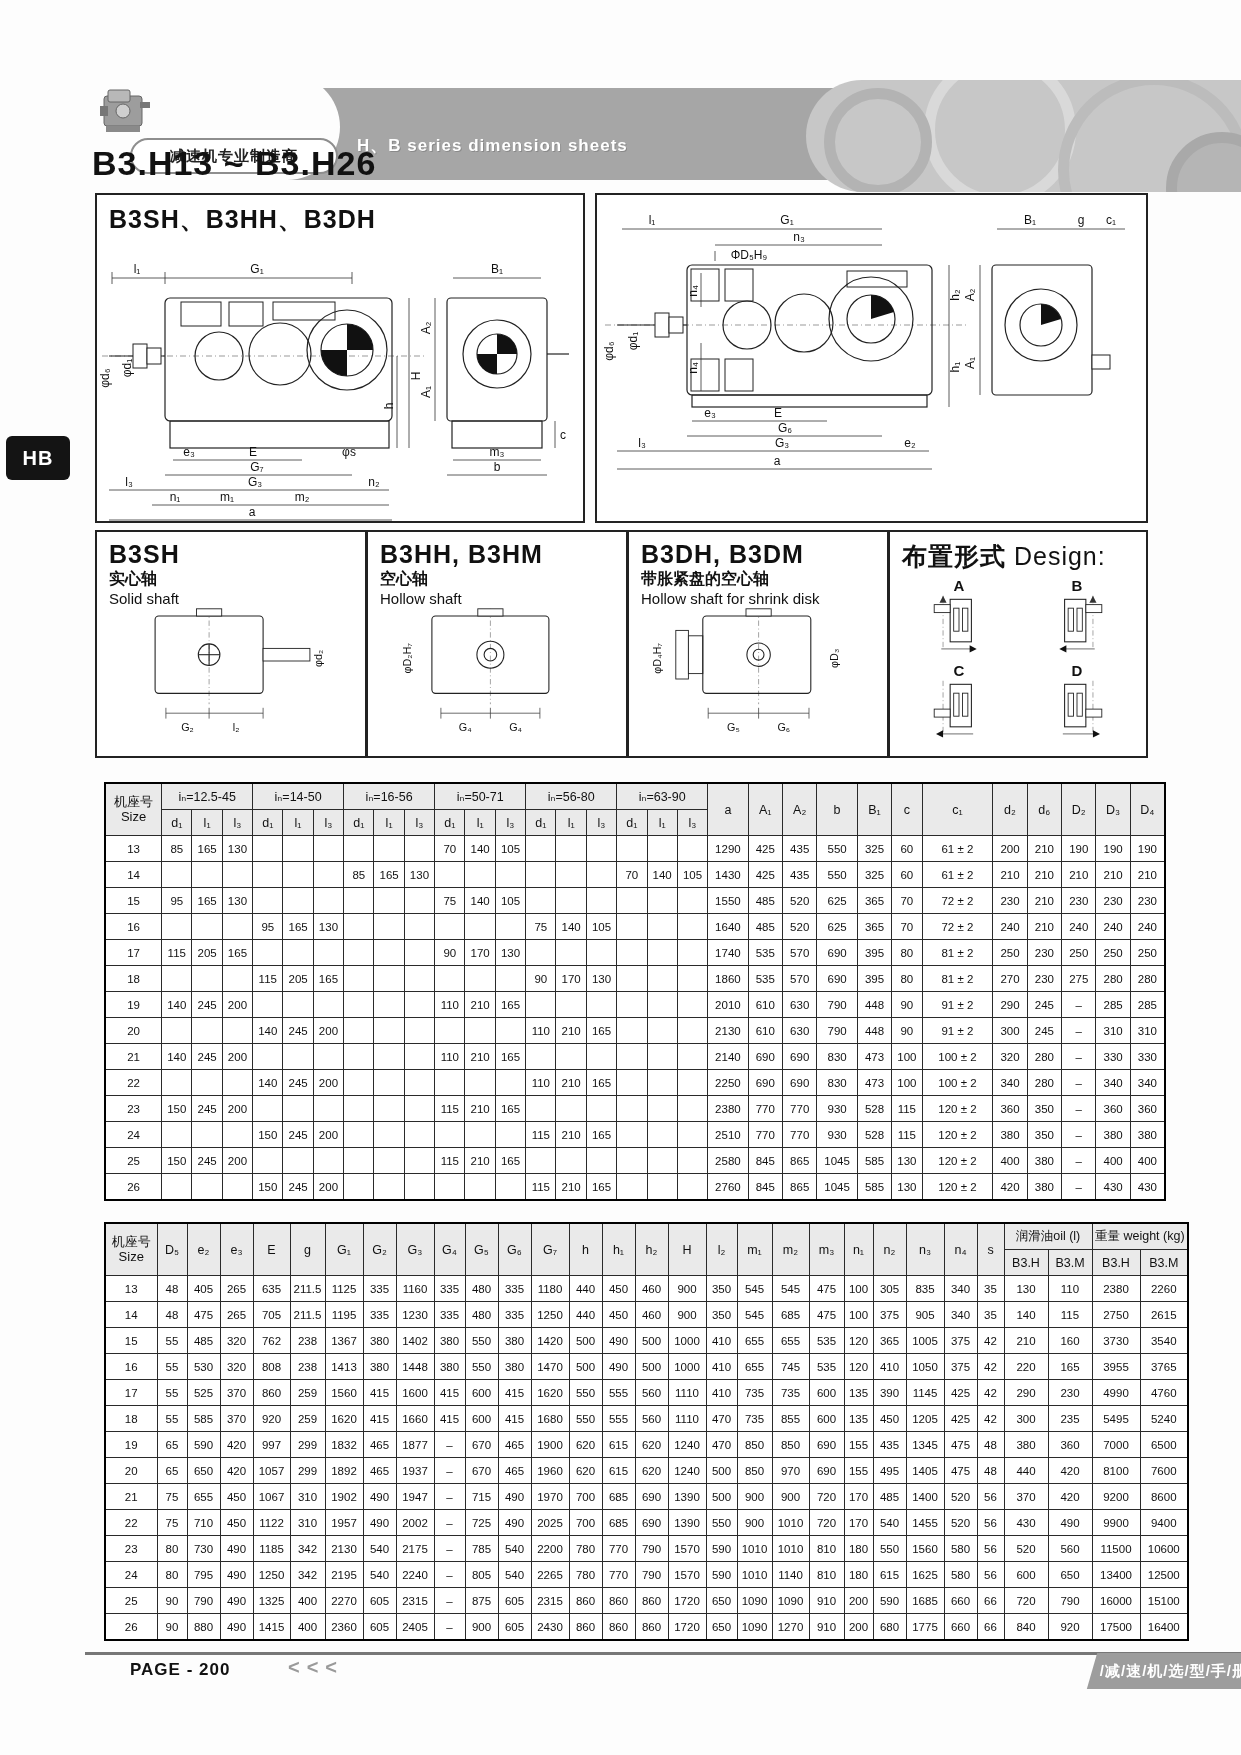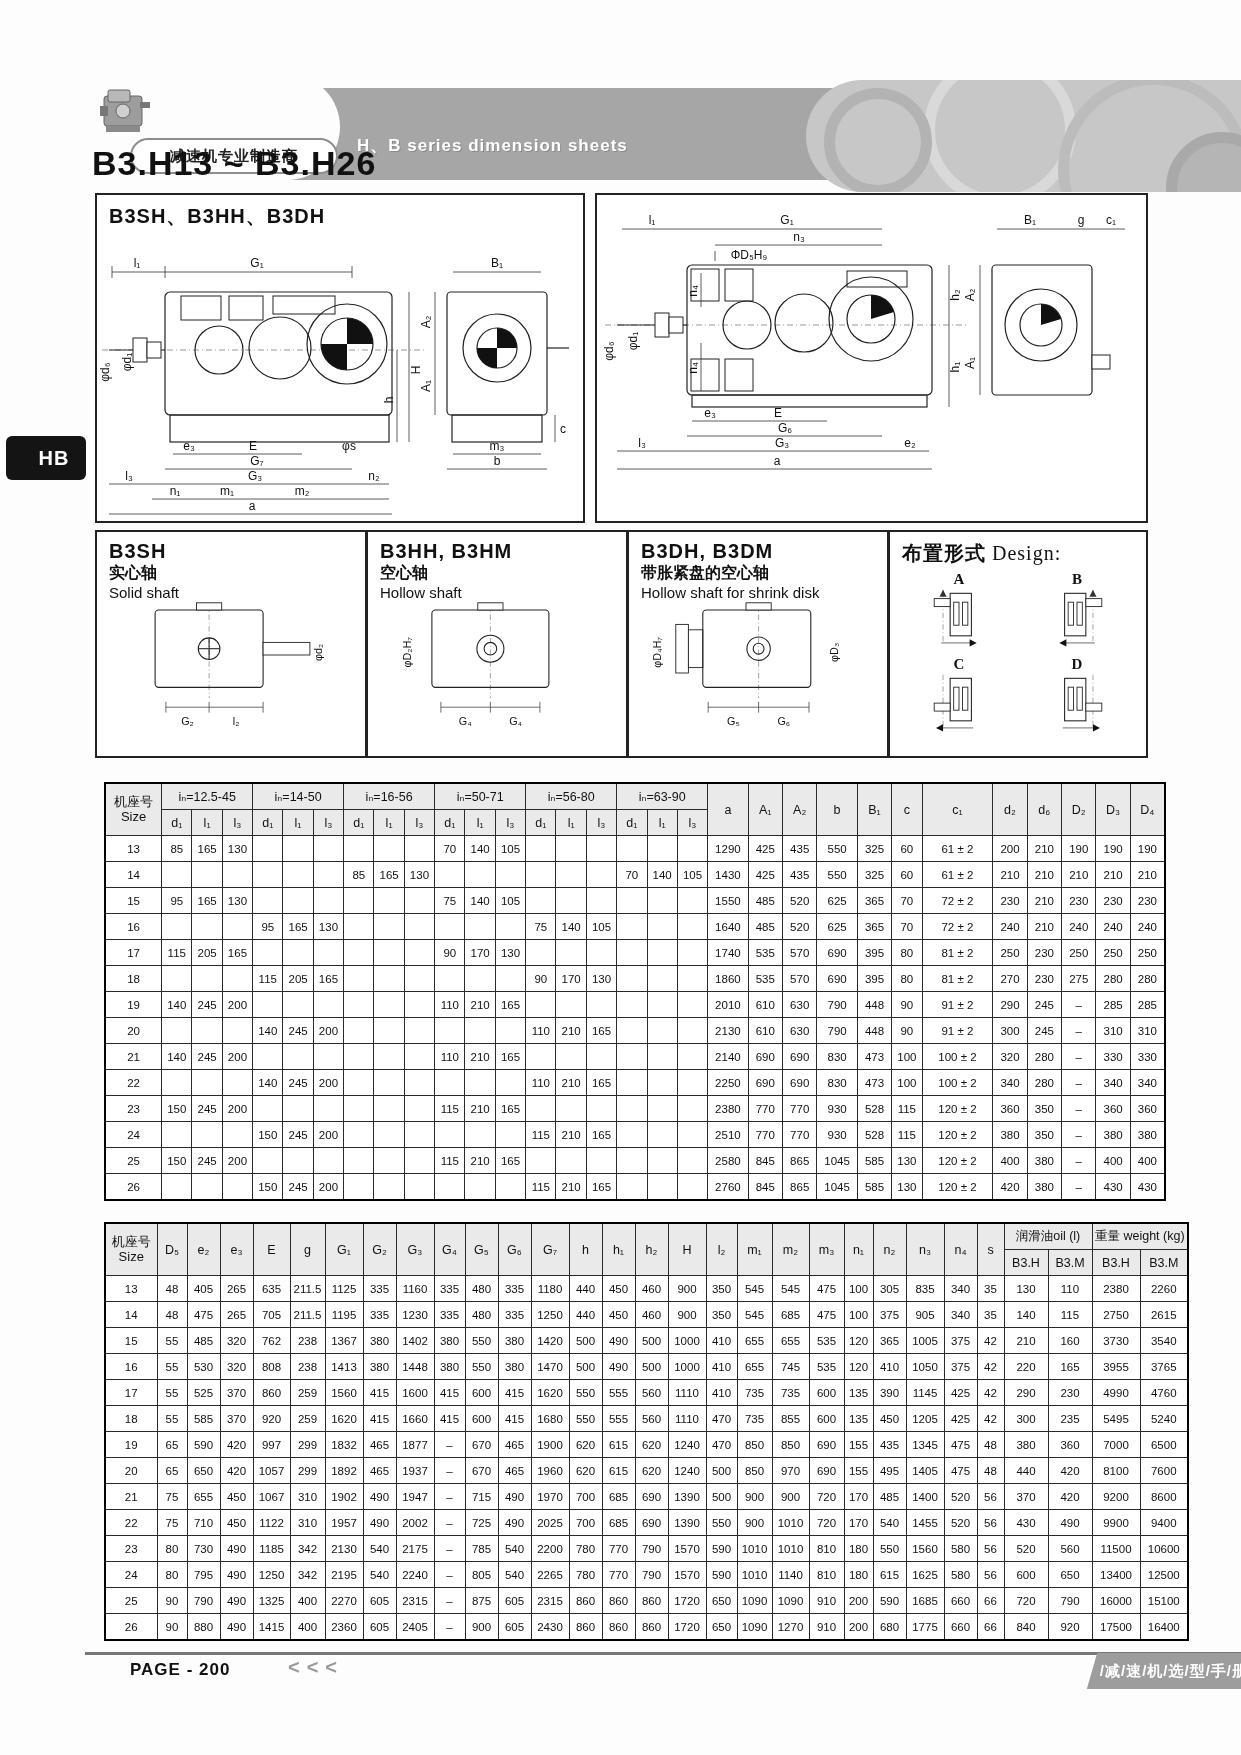--- a/index.html
+++ b/index.html
@@ -20,24 +20,24 @@
   .brand-pill{position:absolute;left:130px;top:138px;width:204px;height:32px;border:2px solid #8e8e8e;
               border-radius:18px;background:#fff;display:flex;align-items:center;justify-content:center;
               font-size:15px;font-weight:700;color:#222;letter-spacing:1px;}
   .banner-zh{position:absolute;left:356px;top:94px;font-size:27px;font-weight:700;color:#f6f6f6;
              letter-spacing:3px;text-shadow:1px 2px 0 #7f7f7f;}
   .banner-en{position:absolute;left:357px;top:134px;font-size:17px;font-weight:700;color:#fff;
              letter-spacing:1px;text-shadow:1px 1px 0 #8a8a8a;}
   .page-title{position:absolute;left:92px;top:144px;font-size:34px;font-weight:700;letter-spacing:1px;}
   .hb-tab{position:absolute;left:6px;top:436px;width:64px;height:44px;background:#141414;color:#fff;
           font-size:20px;font-weight:700;border-radius:6px;display:flex;align-items:center;justify-content:center;
-          letter-spacing:1px;padding-left:16px;}
+          letter-spacing:1px;}
   
   .dbox{position:absolute;border:2px solid #222;background:#fff;box-sizing:border-box;}
-  .dbox .dtitle{font-size:20px;font-weight:700;padding:8px 0 0 12px;letter-spacing:1px;}
+  .dbox .dtitle{font-size:25px;font-weight:700;padding:8px 0 0 12px;letter-spacing:1px;}
   .dbox .sub-zh{font-size:16px;font-weight:700;padding:0 0 0 12px;}
   .dbox .sub-en{font-size:15px;padding:0 0 0 12px;}
   svg text{font-family:"Liberation Sans","DejaVu Sans",sans-serif;font-size:12px;fill:#111;}
   svg .dim{stroke:#333;stroke-width:0.8;}
   svg .geo{stroke:#222;stroke-width:1.2;fill:none;}
   svg .geo2{stroke:#222;stroke-width:1;fill:#fff;}
   svg .cl{stroke:#555;stroke-width:0.6;stroke-dasharray:6 3 1 3;}
   .design-grid{display:grid;grid-template-columns:1fr 1fr;gap:2px 8px;padding:4px 14px;}
   .design-cell{text-align:center;}
   .design-cell .letter{font-size:15px;font-weight:700;}
@@ -304,21 +304,21 @@
       <line class="dim" x1="74" y1="112" x2="74" y2="124"></line>
         <line class="dim" x1="130" y1="112" x2="130" y2="124"></line>
         <line class="dim" x1="186" y1="112" x2="186" y2="124"></line>
       <text x="22" y="57" transform="rotate(-90 22 57)" text-anchor="middle">φD₄H₇</text>
       <text x="218" y="57" transform="rotate(-90 218 57)" text-anchor="middle">φD₃</text>
       <text x="102" y="138" text-anchor="middle">G₅</text>
       <text x="158" y="138" text-anchor="middle">G₆</text>
     </svg>
   </div>
 
-  <div class="dbox" style="left:888px;top:530px;width:260px;height:228px;font-family:Liberation Serif, serif;">
+  <div class="dbox" style="left:888px;top:530px;width:260px;height:228px;">
     <div class="dtitle"><span>布置形式</span>
       <span style="font-weight:400;">Design:</span></div>
     <div class="design-grid">
       <div class="design-cell">
         <div class="letter">A</div>
         <svg width="80" height="62" viewBox="0 0 80 70">
           <line class="cl" x1="22" y1="2" x2="22" y2="62"></line>
           <polygon points="22,2 18,10 26,10" fill="#333"></polygon>
           <rect class="geo" x="30" y="6" width="24" height="48"></rect>
           <rect class="geo2" x="34" y="16" width="6" height="26"></rect>

